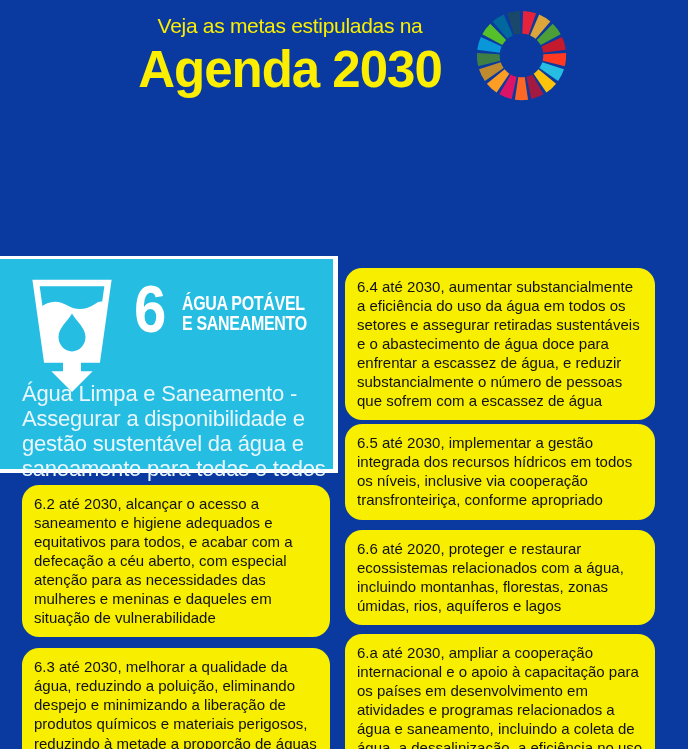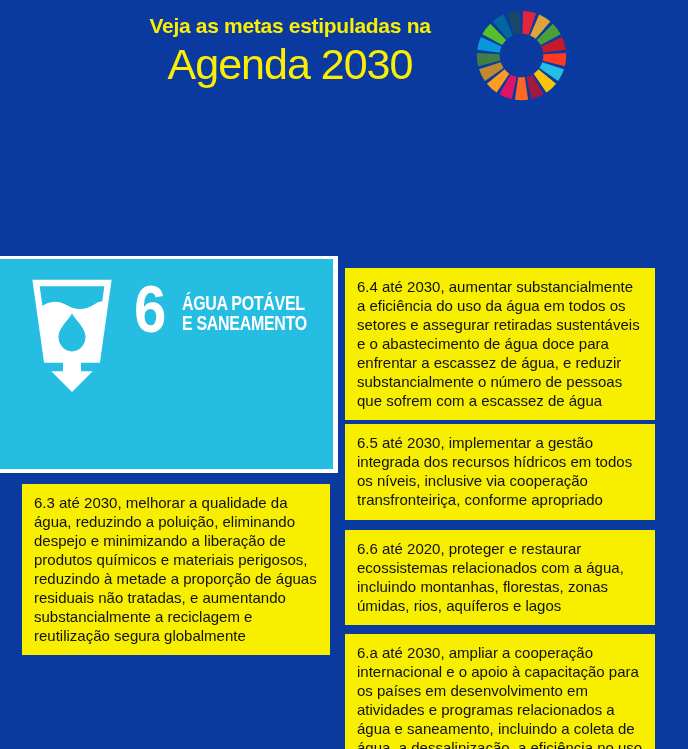--- a/index.html
+++ b/index.html
@@ -10,22 +10,22 @@
     background:var(--bg,#0A3AA0);
     font-family:"Liberation Sans", sans-serif;
     overflow:hidden;
   }
   
   .header{position:relative;height:128px;}
   .header-text{
     position:absolute;top:14px;left:0;width:580px;
     text-align:center;color:var(--header-yellow,#FBEE00);
   }
-  .header-subtitle{font-size:21px;font-weight:bold;letter-spacing:-0.3px;text-align:center;}
-  .header-title{font-size:43px;font-weight:normal;letter-spacing:-1px;margin-top:2px;}
+  .header-subtitle{font-size:21px;font-weight:normal;letter-spacing:-0.3px;text-align:center;}
+  .header-title{font-size:51px;font-weight:bold;letter-spacing:-1px;margin-top:2px;}
   .wheel{position:absolute;top:8px;left:474px;width:95px;height:95px;}
   
   .columns{display:flex;align-items:flex-start;}
   .col-left{width:345px;flex:none;}
   .col-right{flex:1;padding-right:20px;}
   
   .goal-card{
     width:338px;height:217px;
     background:var(--goal-blue,#26BDE2);
     border-top:3px solid #fff;border-right:5px solid #fff;border-bottom:4px solid #fff;
@@ -49,20 +49,21 @@
     color:var(--goal-text,#EAF7FD);
     font-size:22px;line-height:1.14;letter-spacing:-0.2px;
   }
   
   .target-box{
     background:var(--box-yellow,#F7EE00);
     color:var(--target-text,#111);
     font-size:15px;line-height:1.27;
     padding:9px 11px 10px 12px;
     width:308px;
+    border-radius:17px;
   }
   .col-left .target-box{margin-left:22px;}
   .col-left .goal-card{margin-top:128px;}
   .tb-61{margin-top:13px;}
   .tb-62{margin-top:12px;}
   .tb-63{margin-top:11px;}
   .col-right .target-box{width:310px;}
   .tb-64{margin-top:140px;}
   .tb-65{margin-top:4px;}
   .tb-66{margin-top:10px;}
@@ -108,22 +109,24 @@
           <path d="M10,4 L90,4 L78,89 L22,89 Z" fill="none" stroke="#fff" stroke-width="7" stroke-linejoin="miter"></path>
           <path d="M14,32 C24,23 35,23 45,29 C55,35 66,34 76,27 C80,24 84,24 87,26 L78,89 L22,89 Z" fill="#fff"></path>
           <path d="M50,38 C45,47 35,54 35,64 C35,73 42,80 50,80 C58,80 65,73 65,64 C65,54 55,47 50,38 Z" fill="#26BDE2"></path>
           <path d="M40,86 L60,86 L60,102 L73,102 L50,125 L27,102 L40,102 Z" fill="#fff"></path>
         </svg>
         <div class="goal-number">6</div>
         <div class="goal-name">
           <div>ÁGUA POTÁVEL</div>
           <div>E SANEAMENTO</div>
         </div>
+        <p class="goal-desc">Água Limpa e Saneamento - Assegurar a disponibilidade e gestão sustentável da água e saneamento para todas e todos</p>
       </section>
 
+      <div class="target-box tb-62">6.2 até 2030, alcançar o acesso a saneamento e higiene adequados e equitativos para todos, e acabar com a defecação a céu aberto, com especial atenção para as necessidades das mulheres e meninas e daqueles em situação de vulnerabilidade</div>
       <div class="target-box tb-63">6.3 até 2030, melhorar a qualidade da água, reduzindo a poluição, eliminando despejo e minimizando a liberação de produtos químicos e materiais perigosos, reduzindo à metade a proporção de águas residuais não tratadas, e aumentando substancialmente a reciclagem e reutilização segura globalmente</div>
     </div>
 
     <div class="col-right">
       <div class="target-box tb-64">6.4 até 2030, aumentar substancialmente a eficiência do uso da água em todos os setores e assegurar retiradas sustentáveis e o abastecimento de água doce para enfrentar a escassez de água, e reduzir substancialmente o número de pessoas que sofrem com a escassez de água</div>
       <div class="target-box tb-65">6.5 até 2030, implementar a gestão integrada dos recursos hídricos em todos os níveis, inclusive via cooperação transfronteiriça, conforme apropriado</div>
       <div class="target-box tb-66">6.6 até 2020, proteger e restaurar ecossistemas relacionados com a água, incluindo montanhas, florestas, zonas úmidas, rios, aquíferos e lagos</div>
       <div class="target-box tb-6a">6.a até 2030, ampliar a cooperação internacional e o apoio à capacitação para os países em desenvolvimento em atividades e programas relacionados a água e saneamento, incluindo a coleta de água, a dessalinização, a eficiência no uso da água, o tratamento de efluentes, a reciclagem e as tecnologias de reuso</div>
 
     </div>

